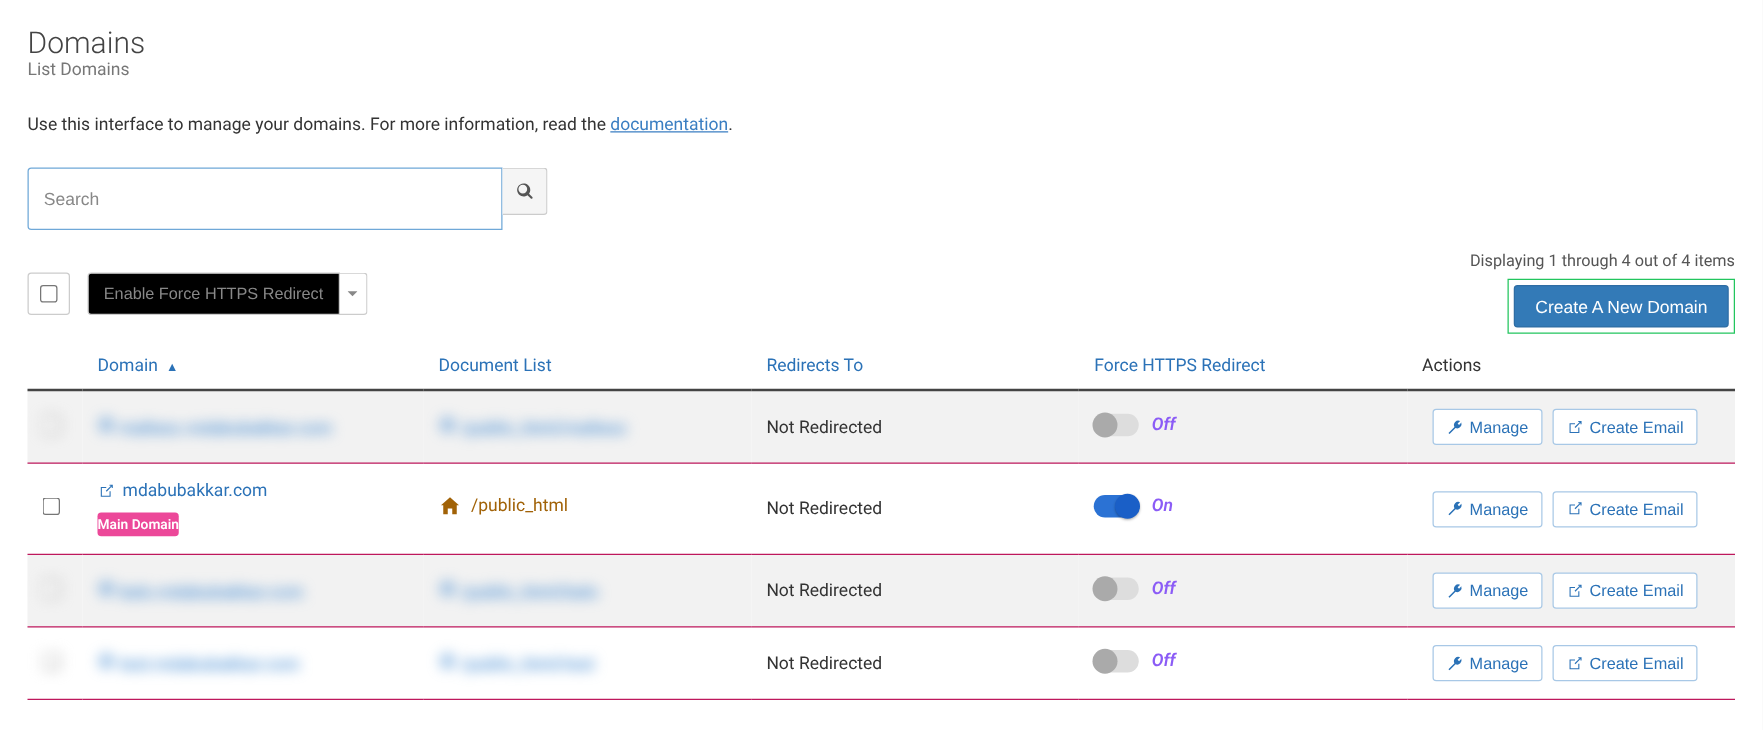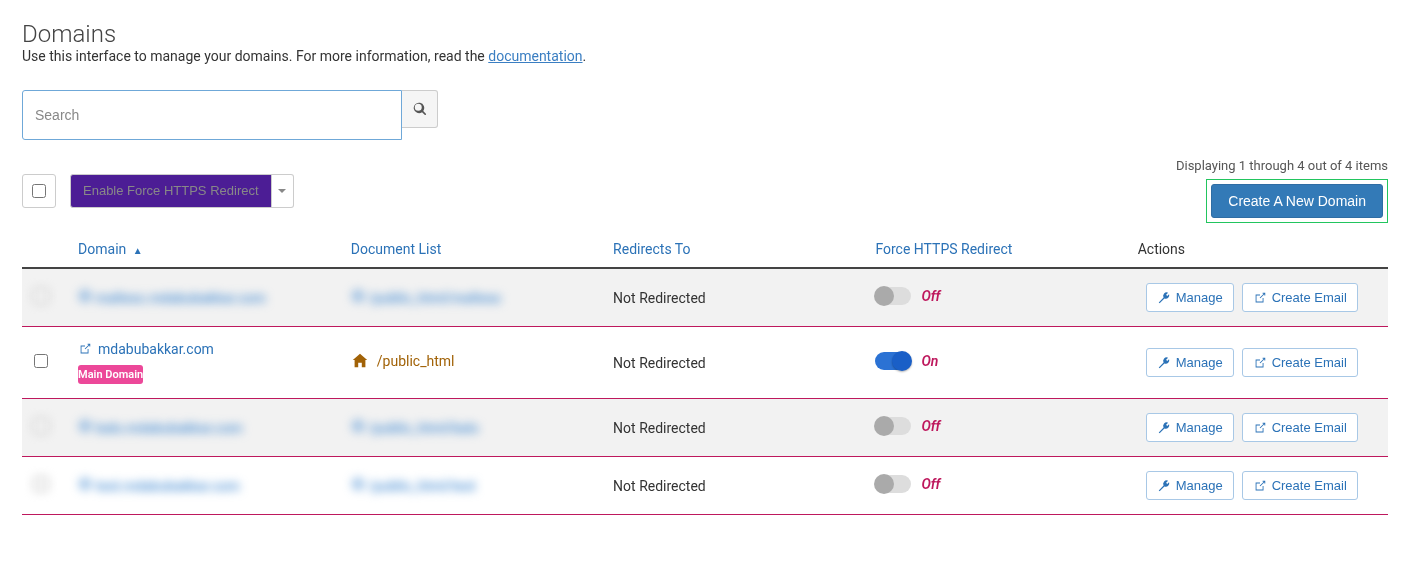--- a/index.html
+++ b/index.html
@@ -84,21 +84,21 @@
     justify-content: center;
     background: #fff;
   }
   .https-redirect-group {
     display: flex;
   }
   .https-btn {
     height: 34px;
     padding: 0 12px;
     border: 1px solid #ccc;
-    background: #4c1d95;
+    background: #000000;
     color: #888;
     font-size: 13px;
     border-radius: 3px 0 0 3px;
     cursor: pointer;
   }
   .https-caret {
     width: 22px;
     height: 34px;
     border: 1px solid #ccc;
     border-left: none;
@@ -209,21 +209,21 @@
     top: -1px;
     box-shadow: 0 1px 2px rgba(0,0,0,0.3);
   }
   .toggle-off .toggle-knob { left: -1px; background: #b8b8b8; box-shadow:none;}
   .toggle-off .toggle-track { background:#ddd;}
   .toggle-off .toggle-knob { background:#aaa; }
   .toggle-on .toggle-knob { right: -1px; background:#1a5fc7;}
   .toggle-label {
     font-style: italic;
     font-weight: 600;
-    color: #be185d;
+    color: #8b5cf6;
     text-align: right;
   }
   .action-btn {
     display: inline-flex;
     align-items: center;
     gap: 5px;
     border: 1px solid #a8c8e6;
     background: #fff;
     color: #2b72b7;
     padding: 6px 10px;
@@ -240,20 +240,21 @@
   .icon-svg-home { width:18px; height:18px;}
   input[type="checkbox"]{
     width:14px;height:14px;cursor:pointer;
   }
 </style>
 </head>
 <body>
 
 <div class="page">
   <h1 class="title">Domains</h1>
+  <div class="subtitle">List Domains</div>
 
   <p class="intro">
     <span>Use this interface to manage your domains. For more information, read the </span><a href="#">documentation</a><span>.</span>
   </p>
 
   <div class="search-row">
     <input class="search-input" type="text" placeholder="Search" style="">
     <button class="search-btn">
       <svg class="icon-svg" viewBox="0 0 16 16" fill="currentColor">
           <path d="M11.7 10.3a6 6 0 1 0-1.4 1.4l3 3a1 1 0 0 0 1.4-1.4l-3-3zM2 6a4 4 0 1 1 8 0 4 4 0 0 1-8 0z"></path>

